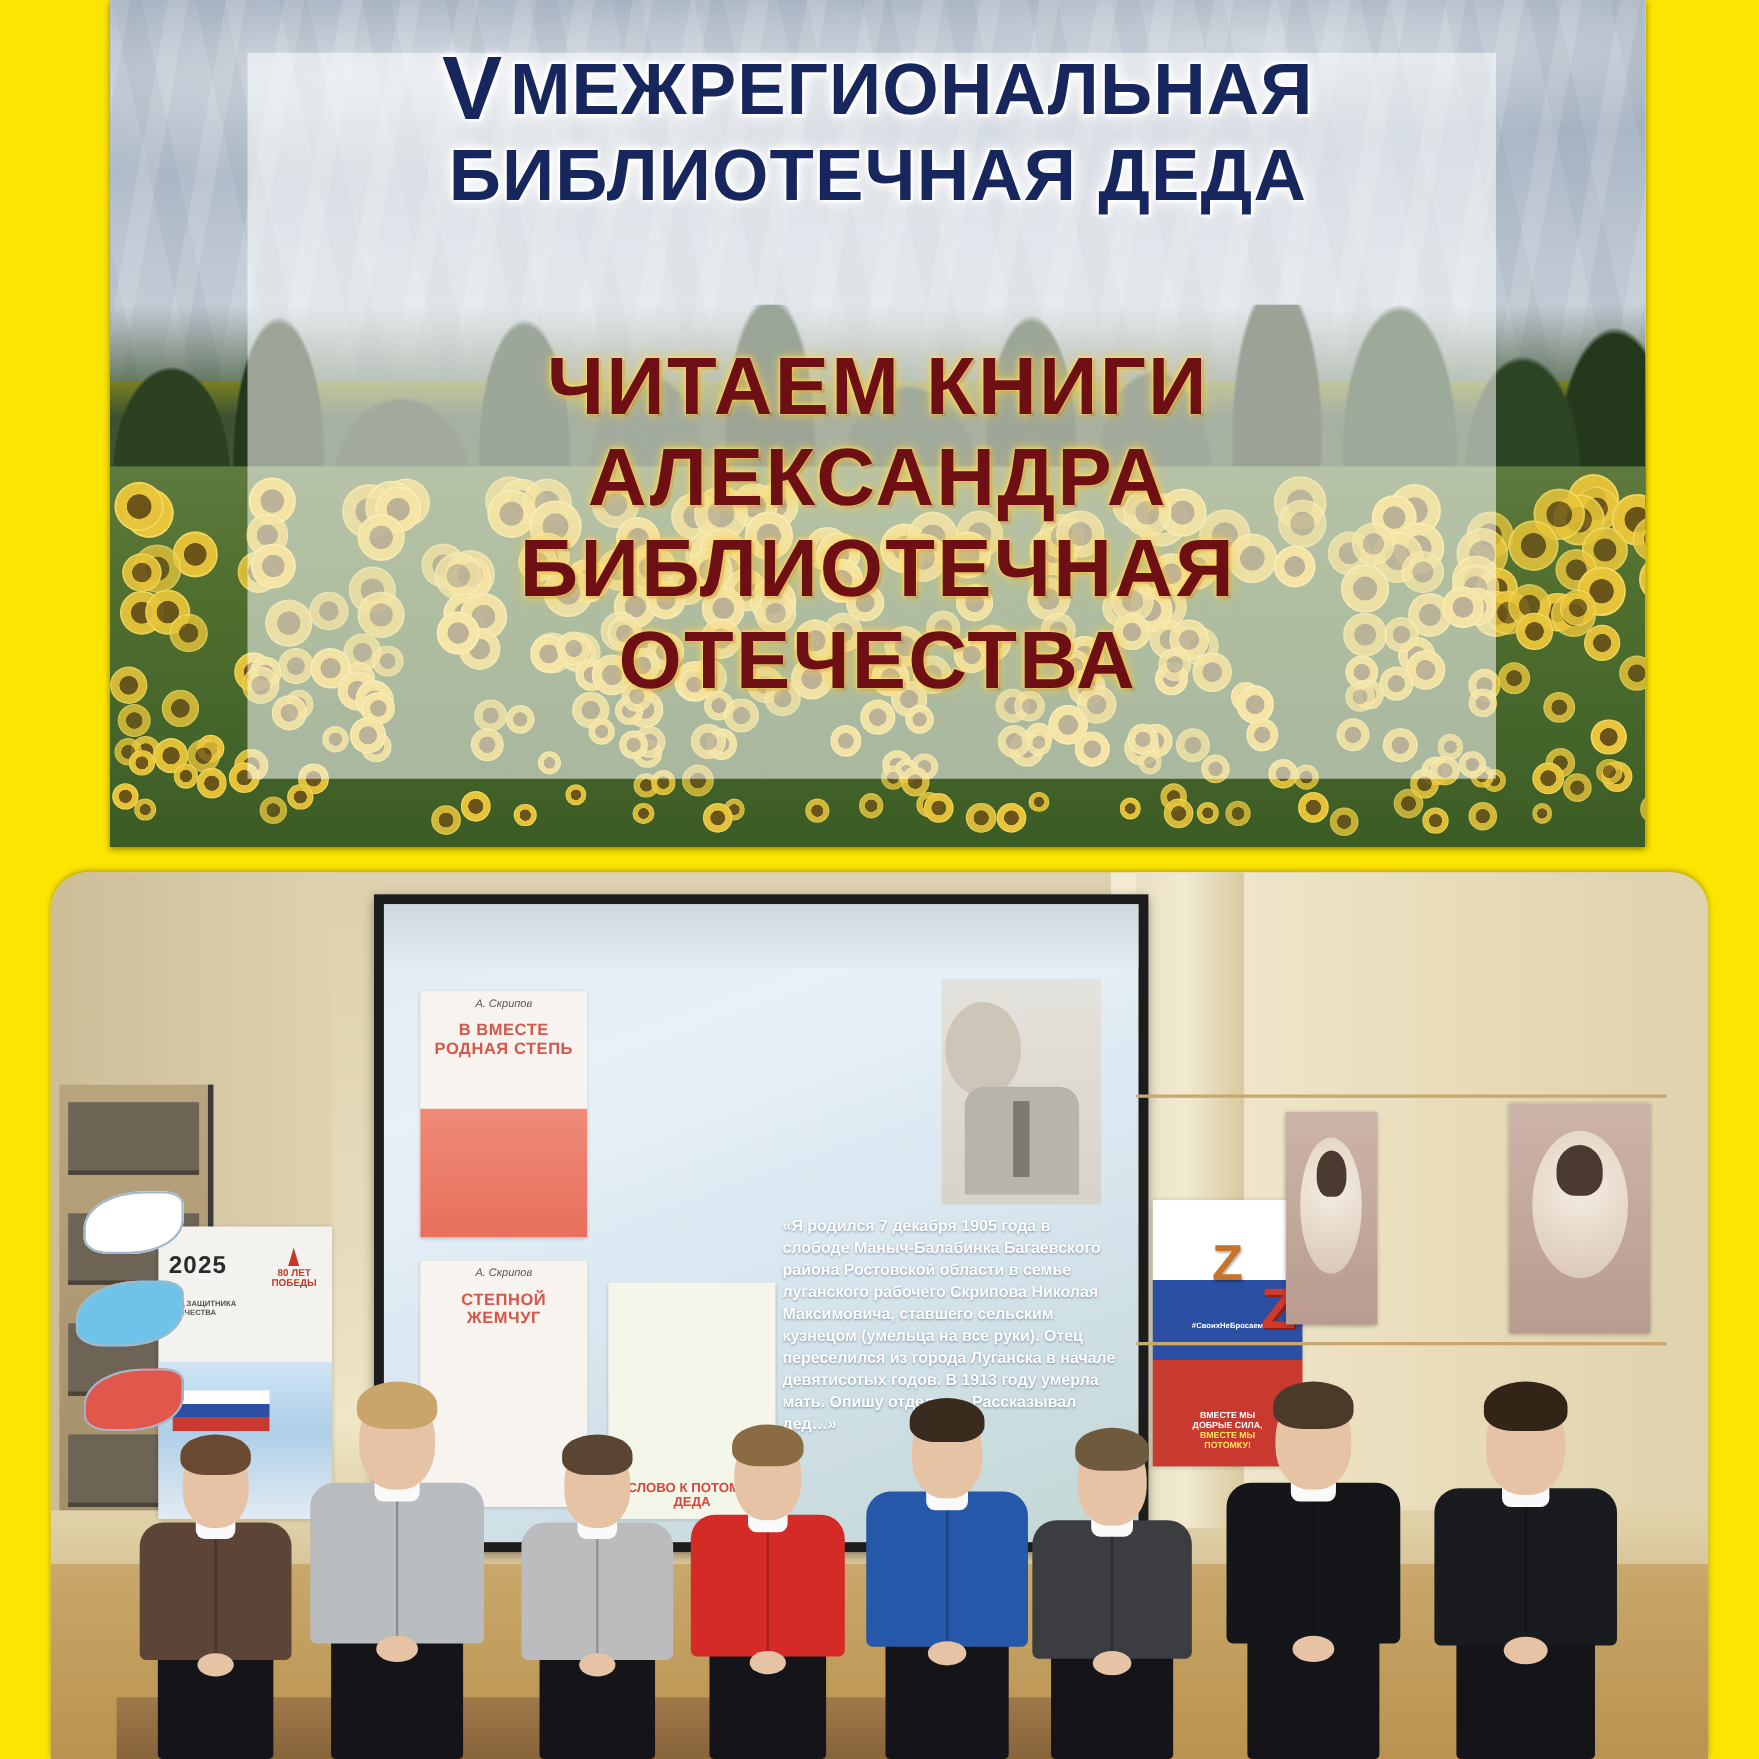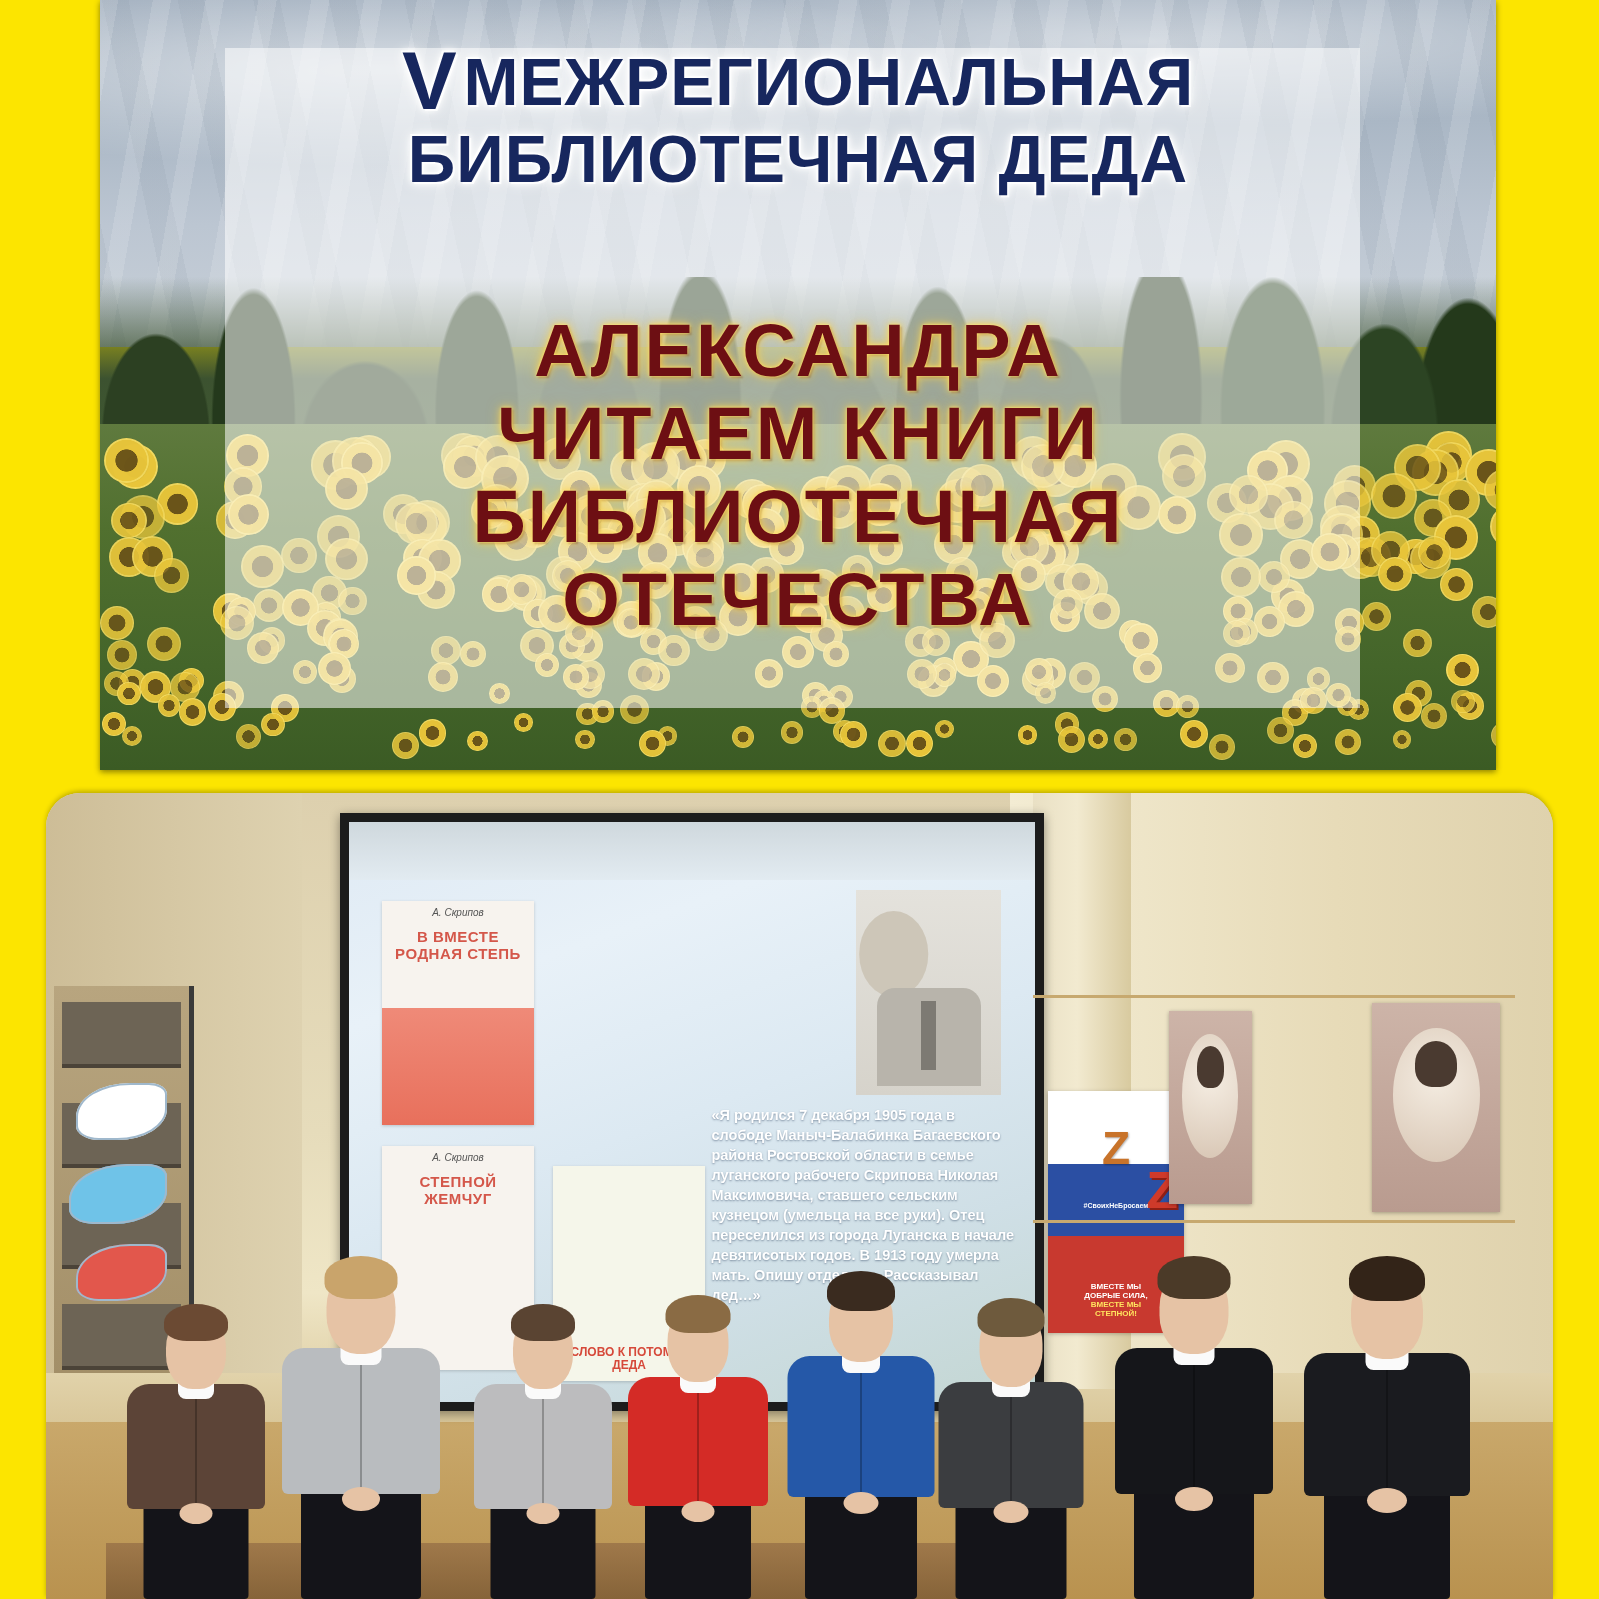--- a/index.html
+++ b/index.html
@@ -513,42 +513,52 @@
       <span class="sun" style="left: 85.4615%; top: 89.7424%; width: 23.8746px; height: 23.8746px; opacity: 0.934566;"></span>
     </div>
   <div class="plate"></div>
 
   <div class="banner-title">
     <span class="vnum">V</span><span>МЕЖРЕГИОНАЛЬНАЯ</span><br>
     <span>БИБЛИОТЕЧНАЯ ДЕДА</span>
   </div>
 
   <div class="main-title">
+    <div>ЧИТАЕМ КНИГИ</div>
     <div>АЛЕКСАНДРА</div>
-    <div>ЧИТАЕМ КНИГИ</div>
     <div>БИБЛИОТЕЧНАЯ</div>
     <div>ОТЕЧЕСТВА</div>
   </div>
 </div>
 
 <div class="photo">
   <div class="wall"></div>
   <div class="wall-left"></div>
   <div class="wall-right"></div>
   <div class="column"></div>
   <div class="floor"></div>
   <div class="rug"></div>
 
   <div class="shelf">
     <div class="row"></div>
     <div class="row"></div>
     <div class="row"></div>
     <div class="row"></div>
   </div>
 
+  <div class="poster2025">
+    <div class="p25-year">2025</div>
+    <div class="p25-sub">ГОД ЗАЩИТНИКА ОТЕЧЕСТВА</div>
+    <div class="p25-badge">
+      <span class="mamaev"></span>
+      <span>80</span>
+      <span>ЛЕТ ПОБЕДЫ</span>
+    </div>
+    <div class="p25-art"></div>
+  </div>
   <span class="dove d1"></span>
   <span class="dove d2"></span>
   <span class="dove d3"></span>
 
   <div class="screen">
     <div class="screen-top"></div>
     <div class="slide-grid">
 
       <div class="cover c1">
         <div class="cvauth">А. Скрипов</div>
@@ -576,21 +586,21 @@
     </div>
   </div>
 
   <div class="zposter">
     <div class="zglyph">Z</div>
     <div class="ztag">#СвоихНеБросаем</div>
     <div class="zcap">
       <span>ВМЕСТЕ МЫ</span><br>
       <span>ДОБРЫЕ СИЛА,</span><br>
       <em>ВМЕСТЕ МЫ</em><br>
-      <em>СТЕПНОЙ!</em>
+      <em>ПОТОМКУ!</em>
     </div>
   </div>
   <div class="zribbon">Z</div>
 
   <div class="wrail"></div>
   <div class="wrail2"></div>
   <div class="wframe f1">
       <div class="oval"></div>
     </div>
   <div class="wframe f2">

